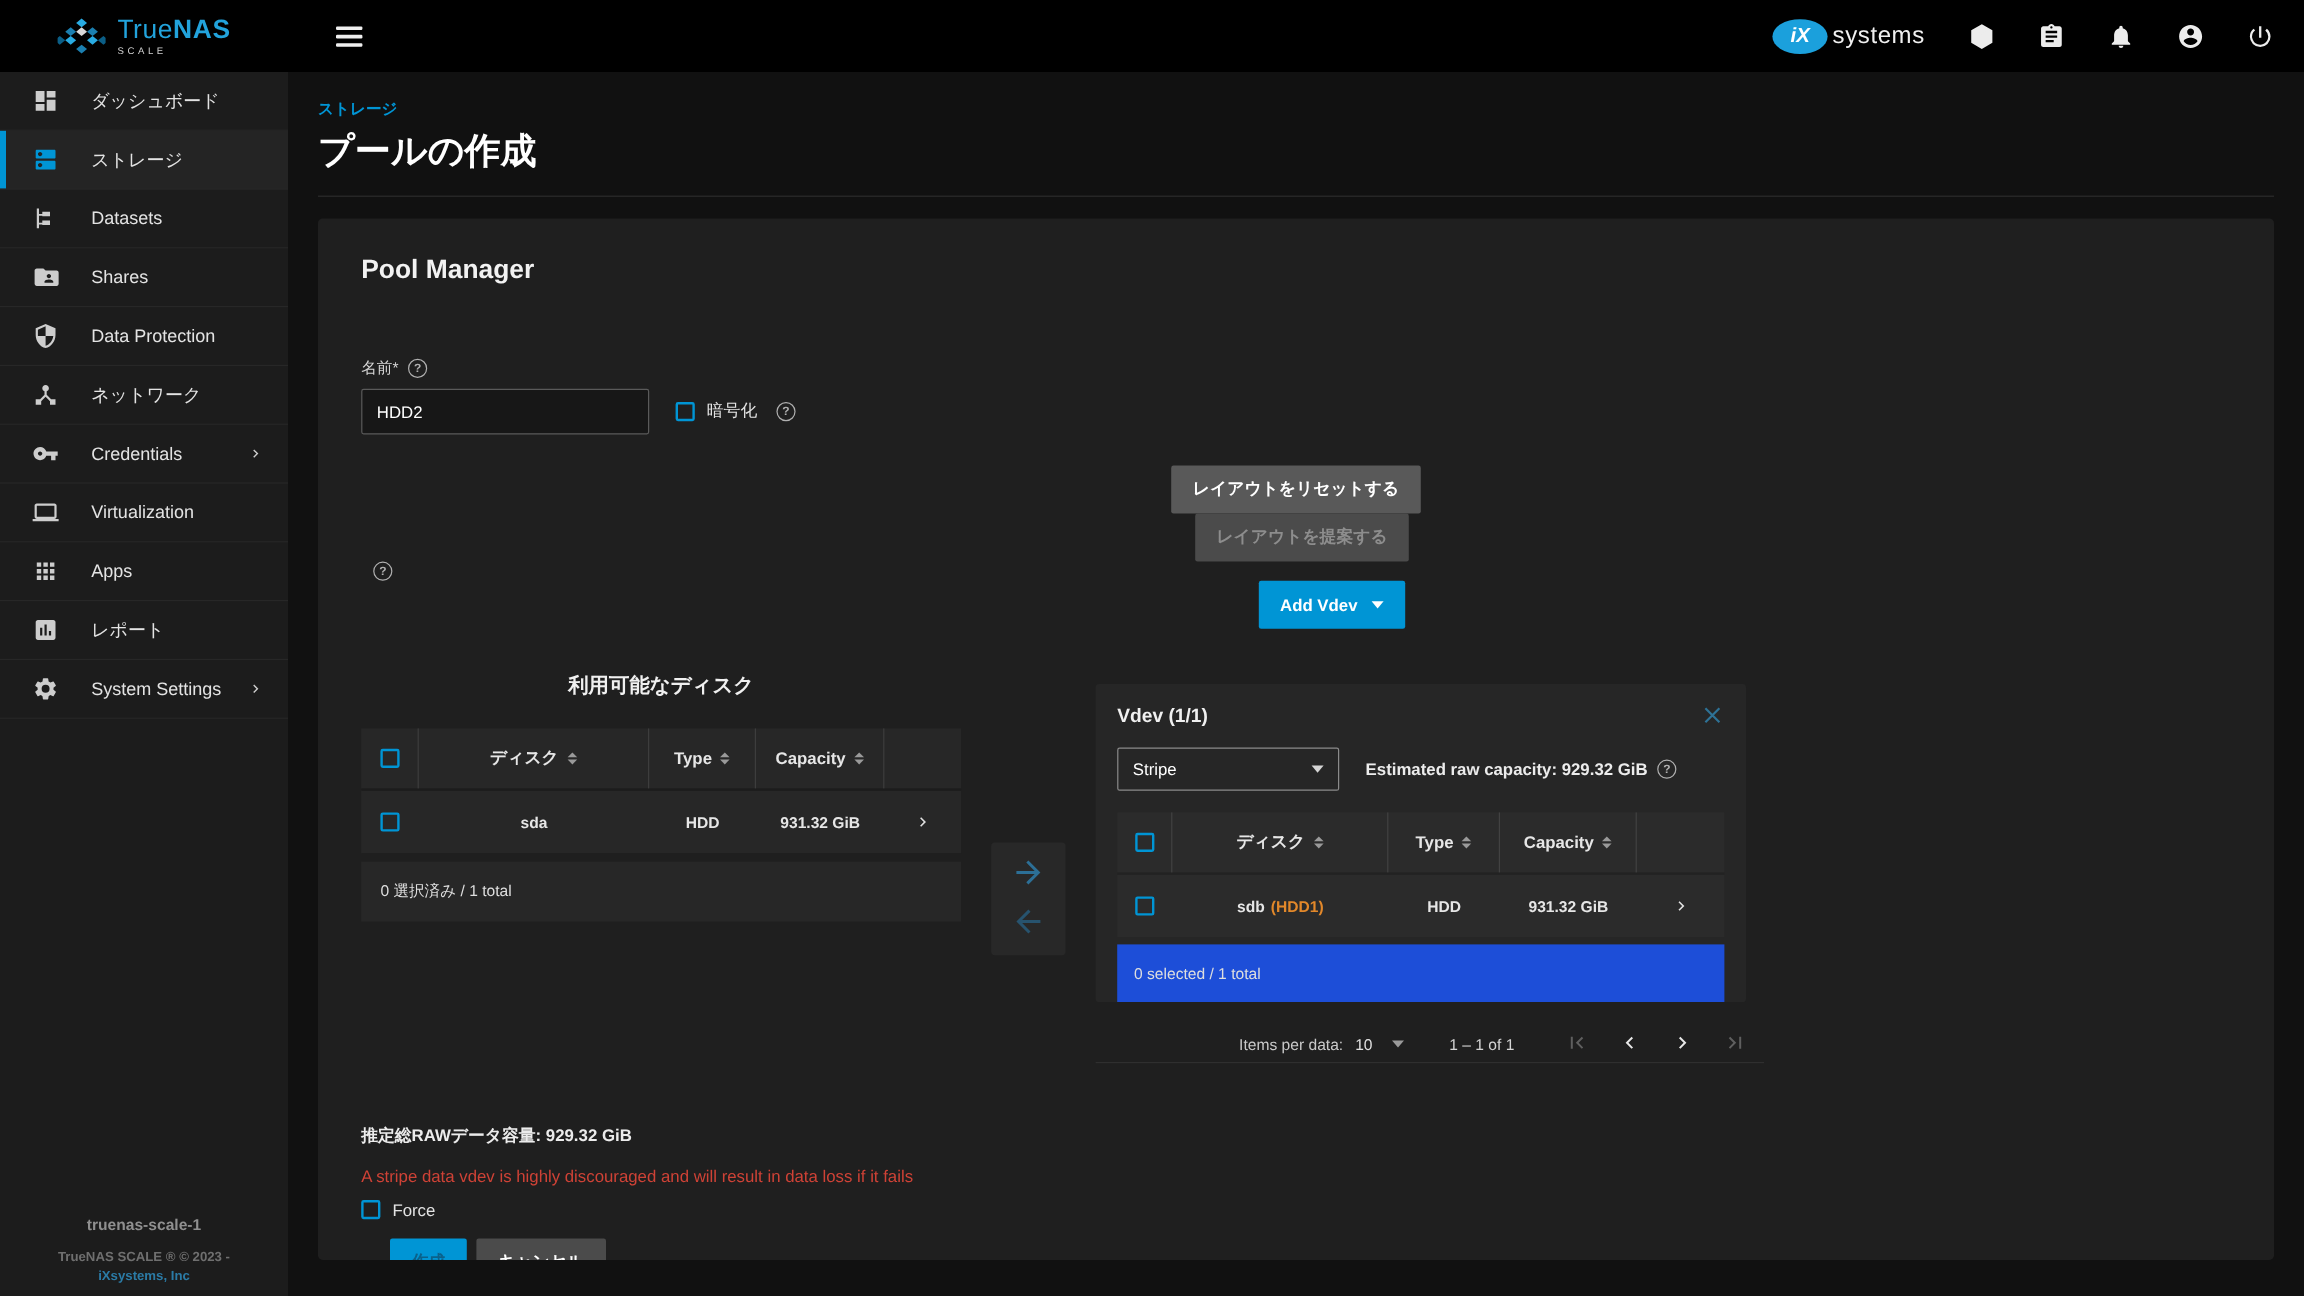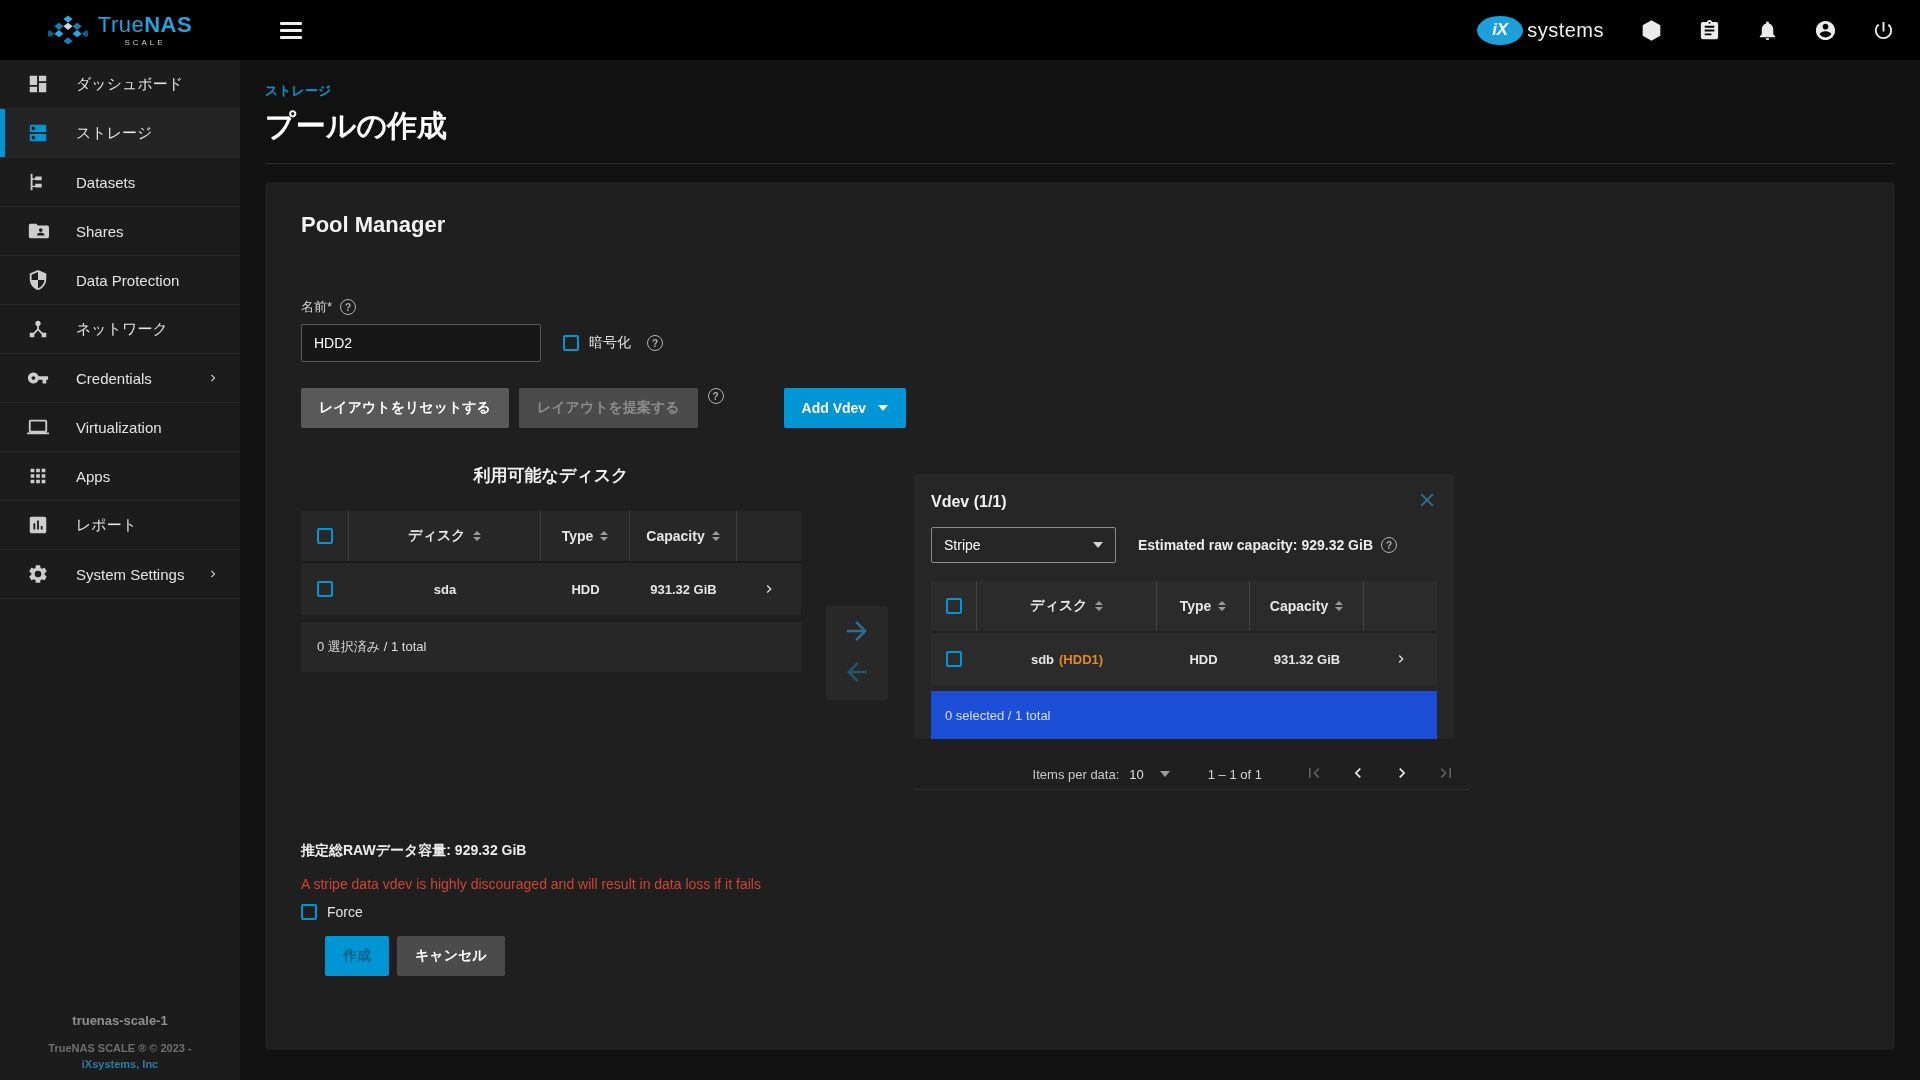--- a/index.html
+++ b/index.html
@@ -8,21 +8,21 @@
     background:#0f0f0f;
     font-family:"Liberation Sans","DejaVu Sans",sans-serif;
     color:#e8e8e8; overflow:hidden;
   }
   
   .topbar { height:60px; background:#000; display:flex; align-items:center; }
   .logo-area { width:240px; display:flex; align-items:center; justify-content:center; gap:10px; }
   .logo-text { display:flex; flex-direction:column; line-height:1; }
   .logo-line { font-size:22px; color:#22a3dc; letter-spacing:.5px; }
   .logo-line .nas { font-weight:bold; }
-  .logo-sub { font-size:8px; letter-spacing:3px; color:#cfcfcf; margin-top:3px; text-align:center; }
+  .logo-sub { font-size:8px; letter-spacing:3px; color:#cfcfcf; margin-top:3px; text-align:left; }
   .hamburger { margin-left:34px; background:none; border:none; cursor:pointer; padding:6px; }
   .hamburger span { display:block; width:22px; height:3px; background:#efefef; margin:4px 0; border-radius:1px; }
   .topbar-spacer { flex:1; }
   .ix-brand { display:flex; align-items:center; gap:4px; margin-right:26px; }
   .ix-ellipse { width:46px; height:29px; background:#1ba0dc; border-radius:50%; display:flex; align-items:center; justify-content:center; color:#fff; font-weight:bold; font-style:italic; font-size:17px; }
   .ix-systems { color:#f0f0f0; font-size:20px; letter-spacing:.5px; }
   .top-iconbtn { width:42px; height:42px; margin-right:16px; background:none; border:none; display:flex; align-items:center; justify-content:center; cursor:pointer; color:#ececec; }
   .top-iconbtn svg { width:23px; height:23px; fill:currentColor; }
 
   
@@ -50,21 +50,21 @@
 
   .field-label { display:flex; align-items:center; gap:8px; margin-top:60px; font-size:13px; color:#d6d6d6; }
   .help { width:16px; height:16px; border:1.5px solid #b0b0b0; border-radius:50%; display:inline-flex; align-items:center; justify-content:center; color:#b0b0b0; font-size:10px; font-weight:bold; cursor:pointer; flex:none; }
   .help::after { content:"?"; }
   .name-row { display:flex; align-items:center; margin-top:8px; }
   .text-input { width:240px; height:38px; background:#171717; border:1px solid #5a5a5a; border-radius:2px; color:#fff; font-size:14px; padding:0 12px; font-family:inherit; }
   .cb { width:16px; height:16px; border:2px solid #0095d5; border-radius:2px; display:inline-block; background:transparent; cursor:pointer; flex:none; }
   .enc-wrap { display:flex; align-items:center; gap:10px; margin-left:22px; font-size:14px; color:#e3e3e3; }
   .enc-wrap .help { margin-left:6px; }
 
-  .btn-row { display:flex; align-items:center; margin-top:26px; }
+  .btn-row { display:flex; align-items:center; margin-top:26px;flex-direction:column; }
   .btn { height:40px; border:none; border-radius:2px; font-size:14px; font-weight:bold; padding:0 18px; cursor:pointer; font-family:inherit; }
   .btn-gray { background:#595959; color:#fff; }
   .btn-gray-dis { background:#4b4b4b; color:#8d8d8d; margin-left:10px; }
   .btn-row .help { margin-left:10px; align-self:flex-start; }
   .btn-blue { background:#0095d5; color:#fff; margin-left:60px; display:flex; align-items:center; gap:12px; }
   .caret-down { width:0; height:0; border-left:5px solid transparent; border-right:5px solid transparent; border-top:6px solid #fff; }
 
   
   .disks-row { display:flex; margin-top:36px; }
   .left-col { width:500px; flex:none; }

